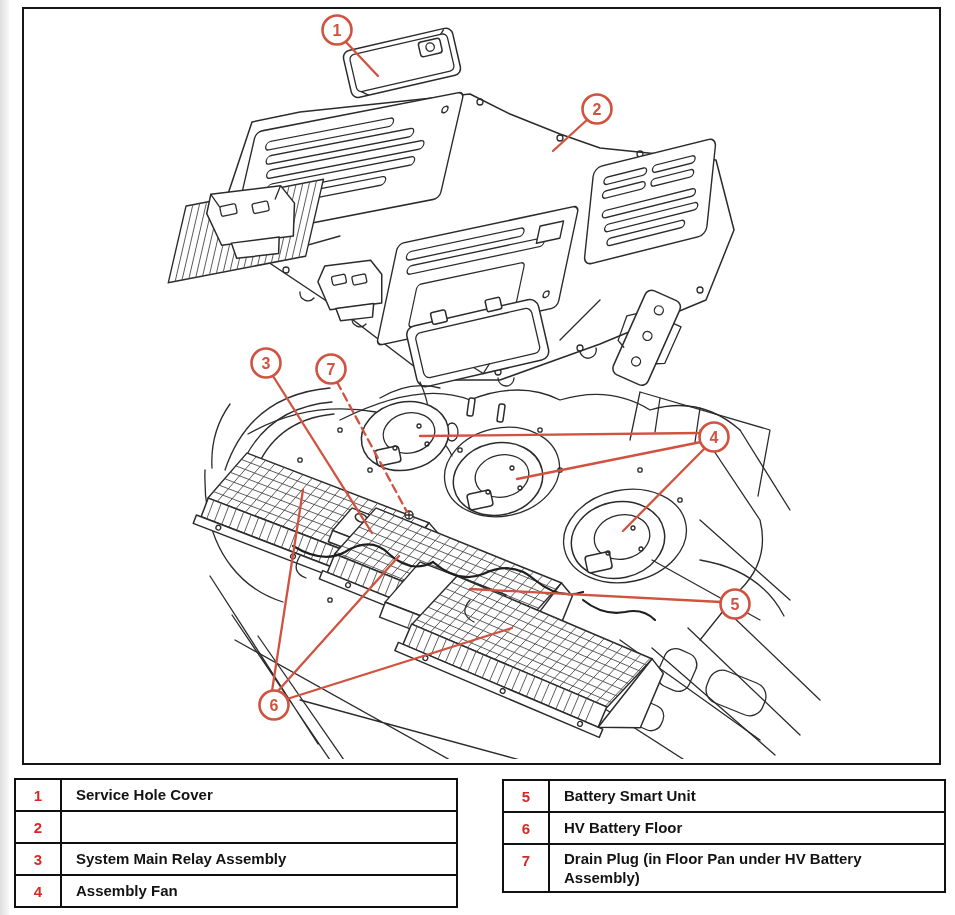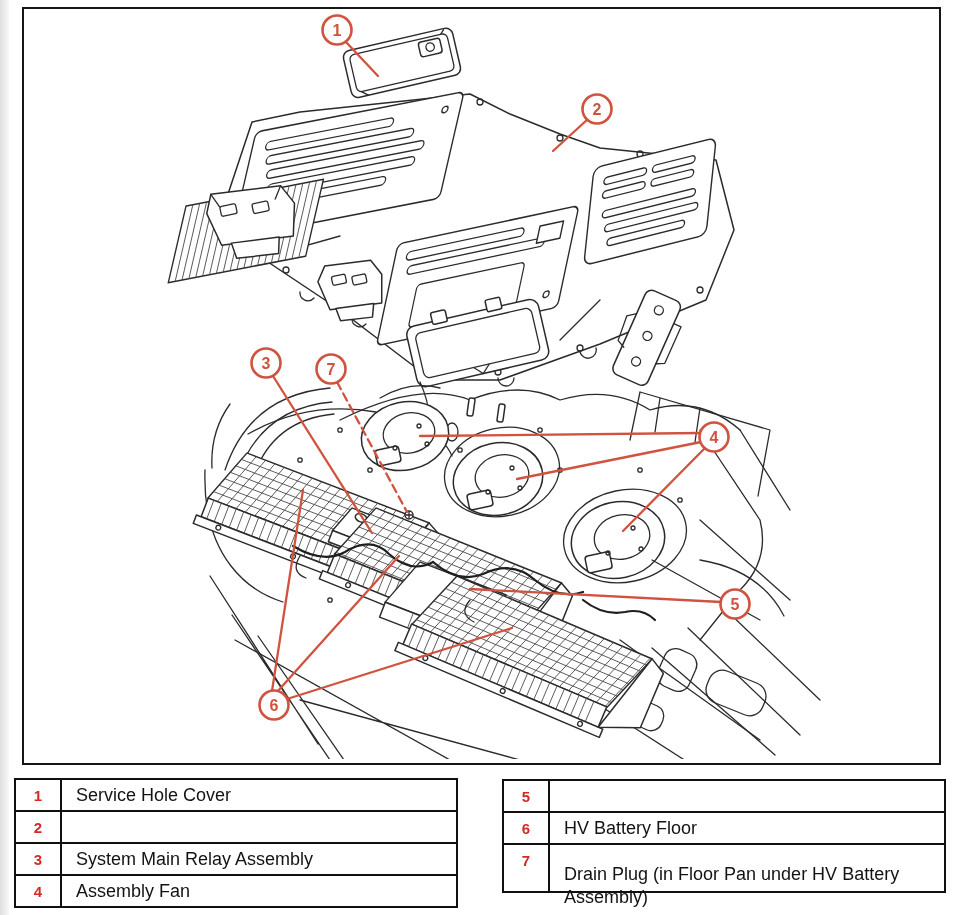--- a/index.html
+++ b/index.html
@@ -26,24 +26,24 @@
 
   
   .legend{position:absolute;border:2px solid #101010;background:#fff;box-sizing:border-box;}
   .legend-left{left:14px;top:778px;width:444px;}
   .legend-right{left:502px;top:779px;width:444px;}
   .lrow{display:flex;height:30px;border-top:2px solid #101010;}
   .lrow:first-child{border-top:none;}
   .lrow.tall{height:46px;}
   .num{width:44px;flex:0 0 44px;border-right:2px solid #101010;color:#d42a23;
     font-weight:bold;font-size:15px;display:flex;align-items:center;justify-content:center;}
-  .pname{flex:1;padding:2px 8px 2px 14px;font-weight:normal;font-size:18px;color:#131313;
+  .pname{flex:1;padding:2px 8px 2px 14px;font-weight:bold;font-size:15px;color:#131313;
     display:flex;align-items:center;line-height:1.25;}
   .lrow.tall .num{align-items:flex-start;padding-top:7px;}
-  .lrow.tall .pname{align-items:flex-start;padding-top:18px;}
+  .lrow.tall .pname{align-items:flex-start;padding-top:5px;}
 </style>
 </head>
 <body>
 
 <div class="page-edge"></div>
 <div class="logo">alex-22.ru</div>
 
 <div class="frame">
 <svg width="915" height="750" viewBox="24 9 915 750">
 
@@ -348,20 +348,21 @@
   </div>
   <div class="lrow">
     <div class="num">4</div>
     <div class="pname">Assembly Fan</div>
   </div>
 </div>
 
 <div class="legend legend-right">
   <div class="lrow">
     <div class="num">5</div>
+    <div class="pname">Battery Smart Unit</div>
   </div>
   <div class="lrow">
     <div class="num">6</div>
     <div class="pname">HV Battery Floor</div>
   </div>
   <div class="lrow tall">
     <div class="num">7</div>
     <div class="pname">Drain Plug (in Floor Pan under HV Battery Assembly)</div>
   </div>
 </div>

